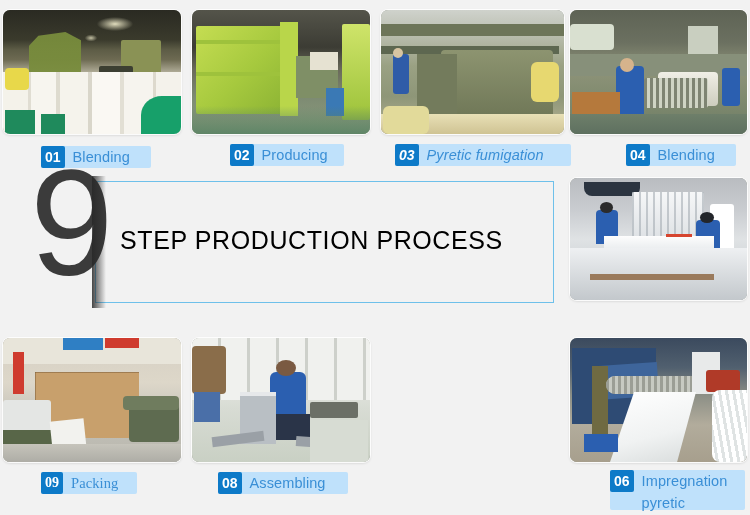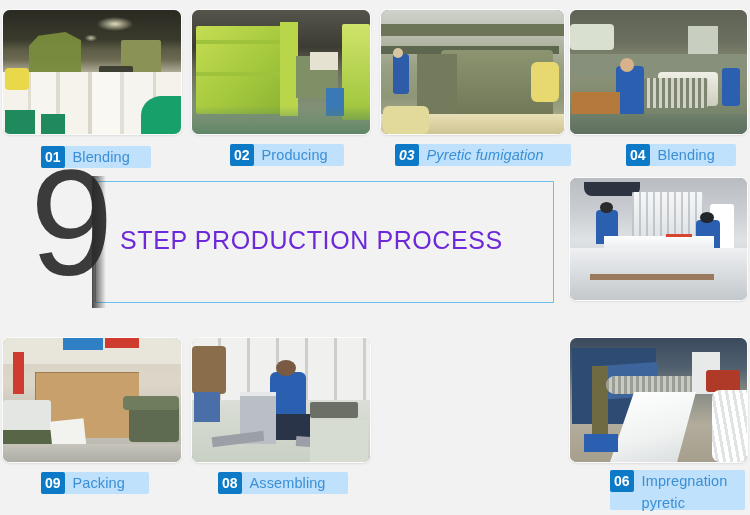--- a/index.html
+++ b/index.html
@@ -119,21 +119,21 @@
     top: 6px;
     width: 200px;
     height: 132px;
     background: #f2f2f2;
   }
   #banner-title {
     position: absolute;
     left: 120px;
     top: 56px;
     font-size: 25px;
-    color: #6d28d9;
+    color: #000000;
     letter-spacing: 0.6px;
     white-space: nowrap;
   }
 </style>
 </head>
 <body>
 
 <div id="stage">
 
   <div class="cell" style="left:3px; top:10px; width:178px; height:124px;">
@@ -259,21 +259,21 @@
         linear-gradient(to right, rgba(120,90,55,0.5) 0 1px, rgba(0,0,0,0) 1px 34px) repeat-x,
         linear-gradient(to bottom, rgba(120,90,55,0.5) 0 1px, rgba(0,0,0,0) 1px 22px) repeat-y;
         left:32px; top:34px; width:104px; height:66px;"></div>
       <div class="layer" style="background:#5e6b50; left:126px; top:66px; width:50px; height:38px; border-radius:4px;"></div>
       <div class="layer" style="background:#6f7c5e; left:120px; top:58px; width:56px; height:14px; border-radius:4px;"></div>
       <div class="layer" style="background:#e4e6e4; left:0; top:62px; width:48px; height:44px; border-radius:3px;"></div>
       <div class="layer" style="background:#586648; left:0; top:92px; width:50px; height:16px;"></div>
       <div class="layer" style="background:#f2f2ee; left:48px; top:82px; width:34px; height:28px; transform:rotate(-6deg);"></div>
       <div class="layer" style="background:linear-gradient(to bottom,#c6c4bb,#aeada6); top:106px; height:18px;"></div>
     </div>
-    <div class="chip" style="left:38px; top:134px; width:108px;">
+    <div class="chip" style="left:38px; top:134px; width:96px;font-family:Liberation Serif, serif;">
       <span class="num">09</span>
       <span class="txt">Packing</span>
     </div>
   </div>
 
   <div class="cell" style="left:192px; top:338px; width:178px; height:124px;">
     <div class="photo">
       <div class="layer" style="background:linear-gradient(to bottom,#dfe1dd 0%,#e6e7e2 34%,#d8dcd4 56%,#c9d0c4 100%);"></div>
       <div class="layer" style="background:repeating-linear-gradient(to right,#f0f1ee 0 26px,#cdd0ca 26px 29px); top:0; height:62px;"></div>
       <div class="layer" style="background:#8a6d4a; left:0; top:8px; width:34px; height:48px; border-radius:4px;"></div>

